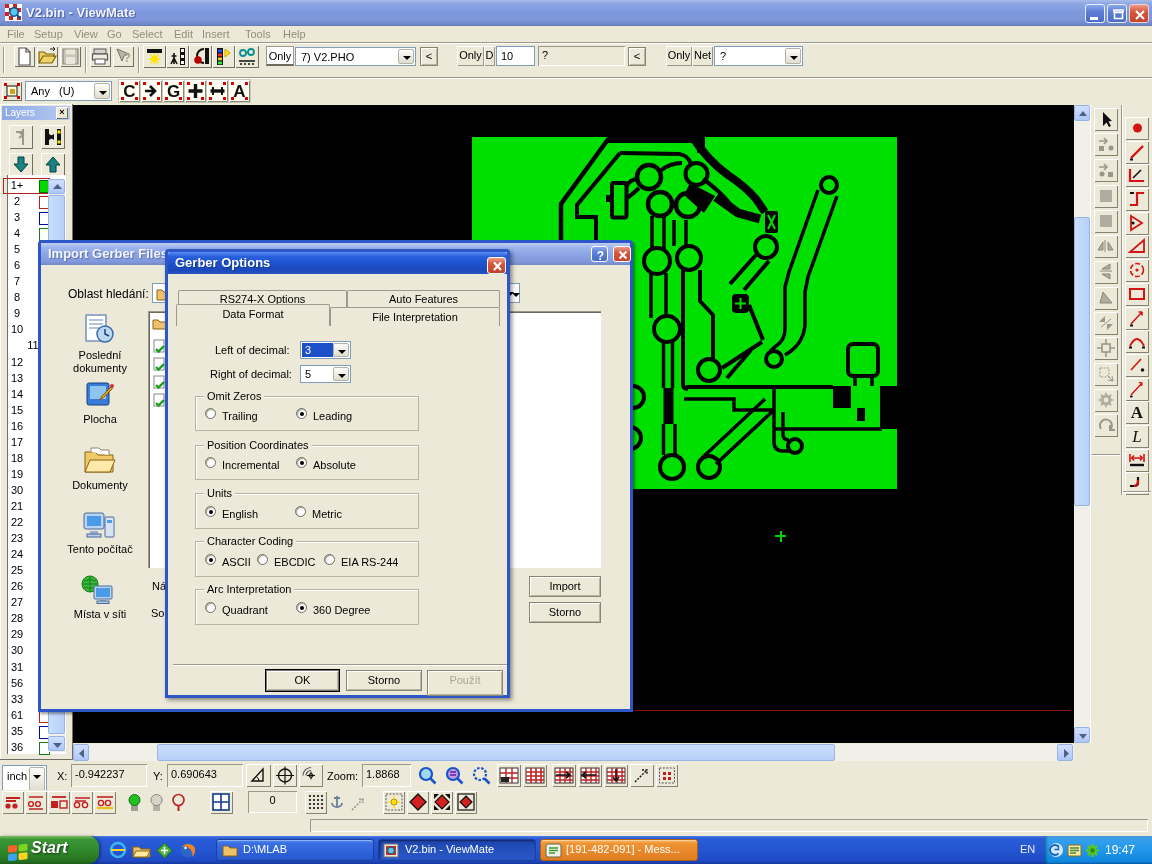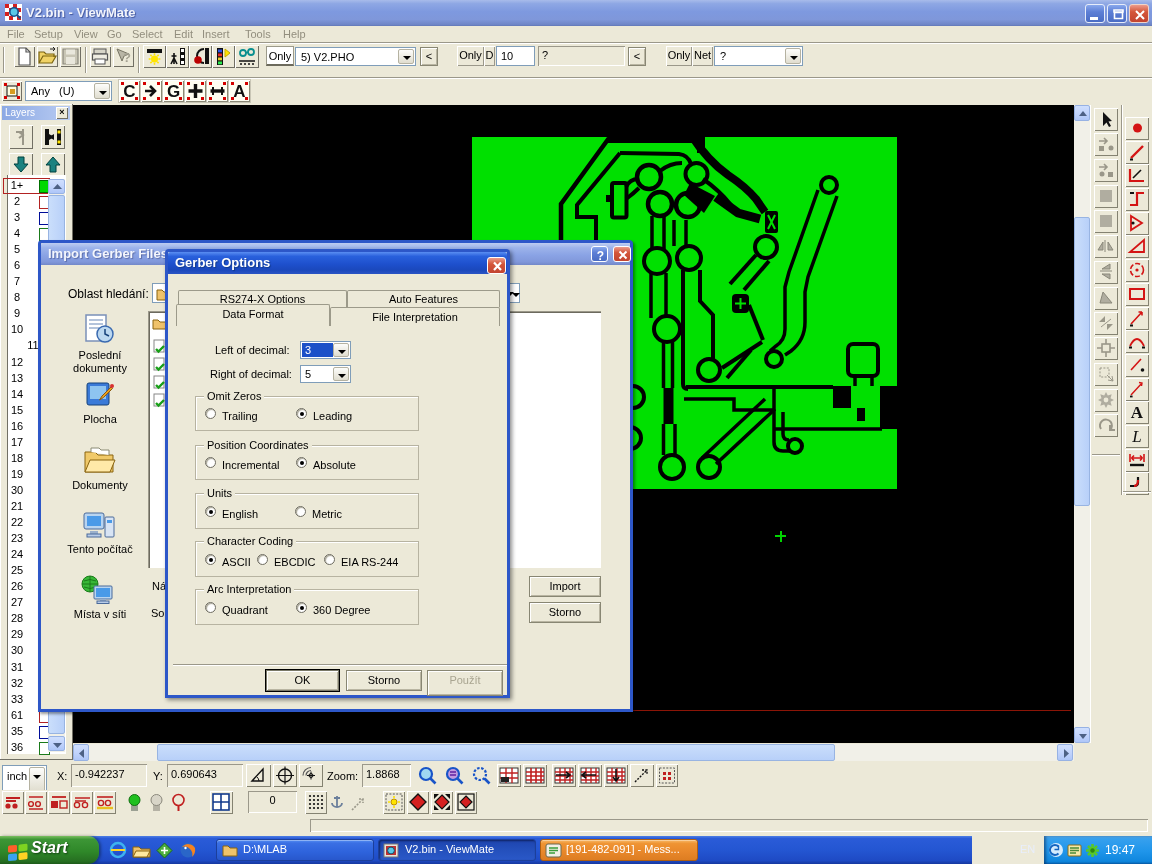--- a/index.html
+++ b/index.html
@@ -160,21 +160,21 @@
  <div class="rz ab" style="left:235px;top:1px;width:24px;height:23px">
         <svg width="24" height="23">
           <path d="M4,16 h16 M5,19 h2 m2,0 h2 m2,0 h2 m2,0 h2" stroke="#111" stroke-width="1.6"></path>
           <circle cx="8" cy="8" r="3" fill="none" stroke="#0a8f8f" stroke-width="1.8"></circle>
           <circle cx="16" cy="7" r="3" fill="none" stroke="#0a8f8f" stroke-width="1.8"></circle>
           <path d="M11,7.7 L13,7.2" stroke="#0a8f8f" stroke-width="1.6"></path>
         </svg>
       </div>
  <div class="ab" style="left:266px;top:2px;width:28px;height:20px;background:#fff;border:1px solid #9c9a8a;border-bottom:2px solid #6c6a5c;text-align:center;line-height:18px">Only</div>
  <div class="cb ab" style="left:295px;top:3px;width:121px;height:19px">
-        <span style="position:absolute;left:5px;top:2.5px">5) V2.PHO</span>
+        <span style="position:absolute;left:5px;top:2.5px">7) V2.PHO</span>
         <span class="cbb">
           <span class="da" style="left:4px;top:6px"></span>
         </span>
       </div>
  <div class="btn ab" style="left:420px;top:3px;width:18px;height:19px;line-height:17px">&lt;</div>
  <div class="ab" style="left:457px;top:2px;width:27px;height:20px;background:#ece9d8;box-shadow:inset 1px 1px 0 #fff,inset -1px -1px 0 #9b988a;text-align:center;line-height:19px">Only</div>
  <div class="ab" style="left:484px;top:2px;width:11px;height:20px;background:#ece9d8;box-shadow:inset 1px 1px 0 #fff,inset -1px -1px 0 #9b988a;text-align:center;line-height:19px">D</div>
  <div class="ed ab" style="left:496px;top:2px;width:39px;height:20px;line-height:18px;padding-left:4px">10</div>
  <div class="ab skb" style="left:538px;top:2px;width:87px;height:20px;line-height:18px;padding-left:4px">?</div>
  <div class="btn ab" style="left:628px;top:3px;width:18px;height:19px;line-height:17px">&lt;</div>
@@ -618,21 +618,21 @@
  <div class="num" style="left:2px;top:421px">27</div>
  <div class="ab" style="left:37px;top:422px;width:11px;height:13px;background:#fff;border:1px solid #000d98"></div>
  <div class="num" style="left:2px;top:437px">28</div>
  <div class="ab" style="left:37px;top:438px;width:11px;height:13px;background:#fff;border:1px solid #1a7a1a"></div>
  <div class="num" style="left:2px;top:453px">29</div>
  <div class="ab" style="left:37px;top:454px;width:11px;height:13px;background:#fff;border:1px solid #b22222"></div>
  <div class="num" style="left:2px;top:469px">30</div>
  <div class="ab" style="left:37px;top:470px;width:11px;height:13px;background:#fff;border:1px solid #000d98"></div>
  <div class="num" style="left:2px;top:486px">31</div>
  <div class="ab" style="left:37px;top:486px;width:11px;height:13px;background:#fff;border:1px solid #1a7a1a"></div>
- <div class="num" style="left:2px;top:502px">32</div>
+ <div class="num" style="left:2px;top:502px">56</div>
  <div class="ab" style="left:37px;top:503px;width:11px;height:13px;background:#fff;border:1px solid #b22222"></div>
  <div class="num" style="left:2px;top:518px">33</div>
  <div class="ab" style="left:37px;top:519px;width:11px;height:13px;background:#fff;border:1px solid #000d98"></div>
  <div class="num" style="left:2px;top:534px">61</div>
  <div class="ab" style="left:37px;top:535px;width:11px;height:13px;background:#fff;border:1px solid #b22222"></div>
  <div class="num" style="left:2px;top:550px">35</div>
  <div class="ab" style="left:37px;top:551px;width:11px;height:13px;background:#fff;border:1px solid #000d98"></div>
  <div class="num" style="left:2px;top:566px">36</div>
  <div class="ab" style="left:37px;top:567px;width:11px;height:13px;background:#fff;border:1px solid #1a7a1a"></div>
 </div>
@@ -867,21 +867,21 @@
         <svg width="22" height="22">
           <path d="M11,5 L17,11 L11,17 L5,11 Z" fill="#d42020" stroke="#111" stroke-width="1.2"></path>
           <rect x="3" y="3" width="16" height="16" fill="none" stroke="#111" stroke-width="1.2"></rect>
         </svg>
       </div>
 </div>
 <div class="ab" id="st3" style="left:0;top:816px;width:1152px;height:20px;background:#ece9d8">
  <div class="ab" style="left:310px;top:3px;width:838px;height:13px;box-shadow:inset 1px 1px 0 #9b988a,inset -1px -1px 0 #fff"></div>
 </div>
 
-<div class="ab" id="taskbar" style="left:0;top:836px;width:972px;height:28px;background:linear-gradient(180deg,#4e7fe4 0%,#2a5bd8 9%,#2456d2 50%,#1e4ac4 88%,#16379e 100%)">
+<div class="ab" id="taskbar" style="left:0;top:836px;width:1152px;height:28px;background:linear-gradient(180deg,#4e7fe4 0%,#2a5bd8 9%,#2456d2 50%,#1e4ac4 88%,#16379e 100%)">
  <div class="ab" style="left:0;top:0;width:99px;height:28px;border-radius:0 11px 11px 0;background:linear-gradient(180deg,#7bbf60 0%,#3d9636 12%,#2f8829 55%,#266f21 90%,#1d5a1a 100%);box-shadow:2px 0 3px rgba(0,0,0,.35)">
   <svg width="26" height="26" style="left:5px;top:2px">
           <g transform="skewY(-6)">
             <rect x="3" y="8" width="9" height="7" rx="1.5" fill="#ff5f2a"></rect>
             <rect x="13.5" y="8" width="9" height="7" rx="1.5" fill="#7ed321"></rect>
             <rect x="3" y="16.5" width="9" height="7" rx="1.5" fill="#3aa2ef"></rect>
             <rect x="13.5" y="16.5" width="9" height="7" rx="1.5" fill="#ffd324"></rect>
           </g>
         </svg>
   <span style="position:absolute;left:31px;top:3px;font-size:16px;font-weight:bold;font-style:italic;color:#fff;text-shadow:1px 1px 2px #123c10">Start</span>

